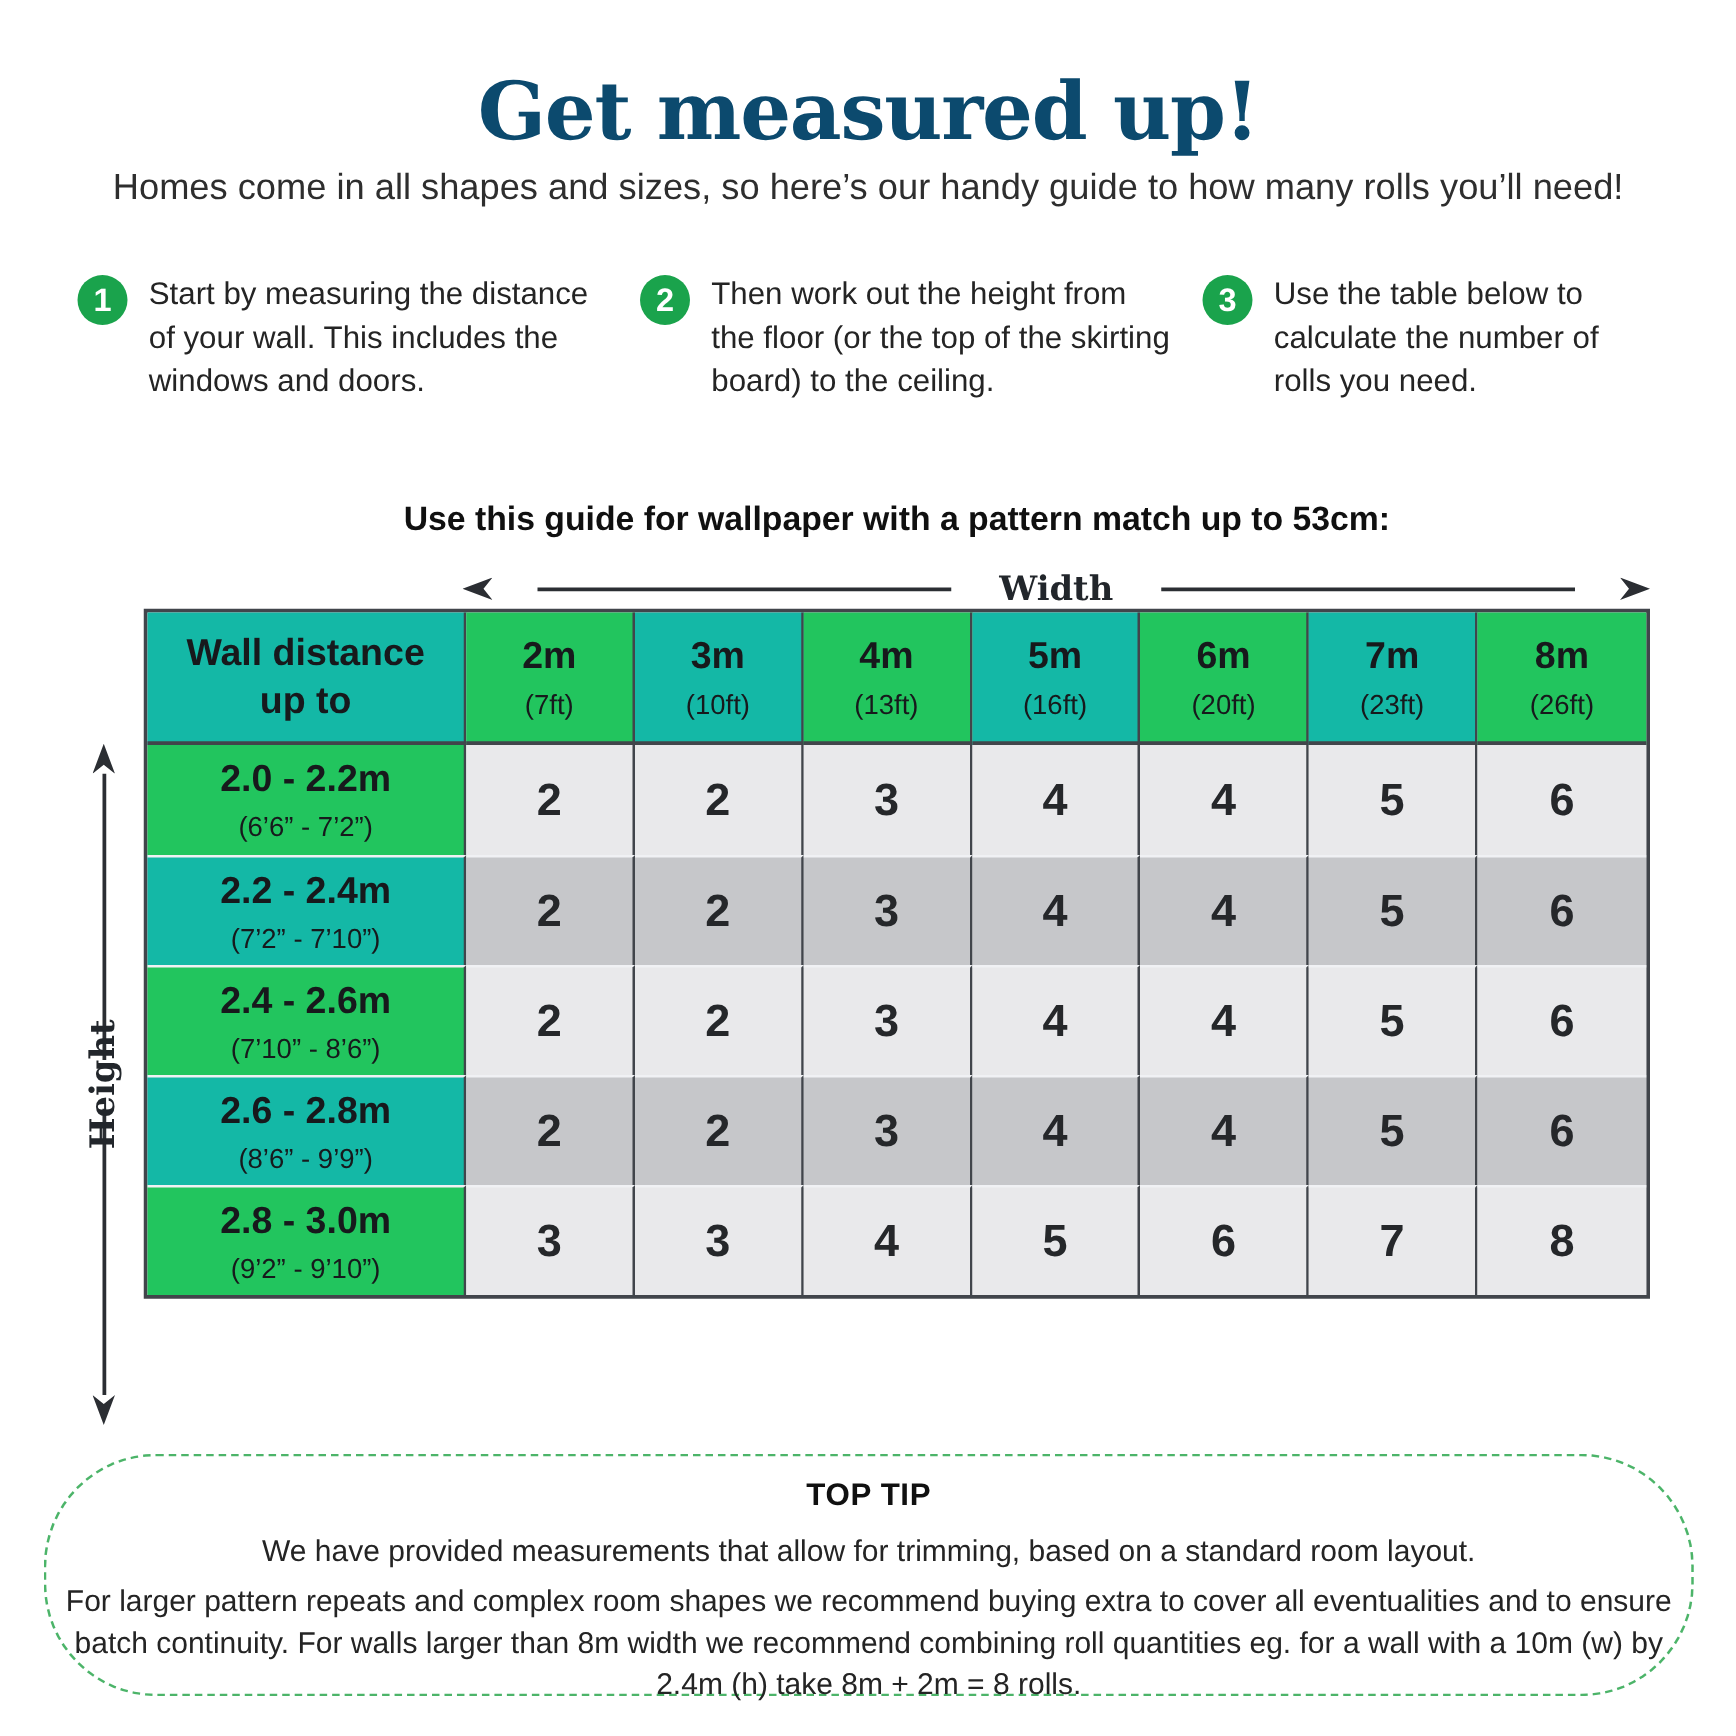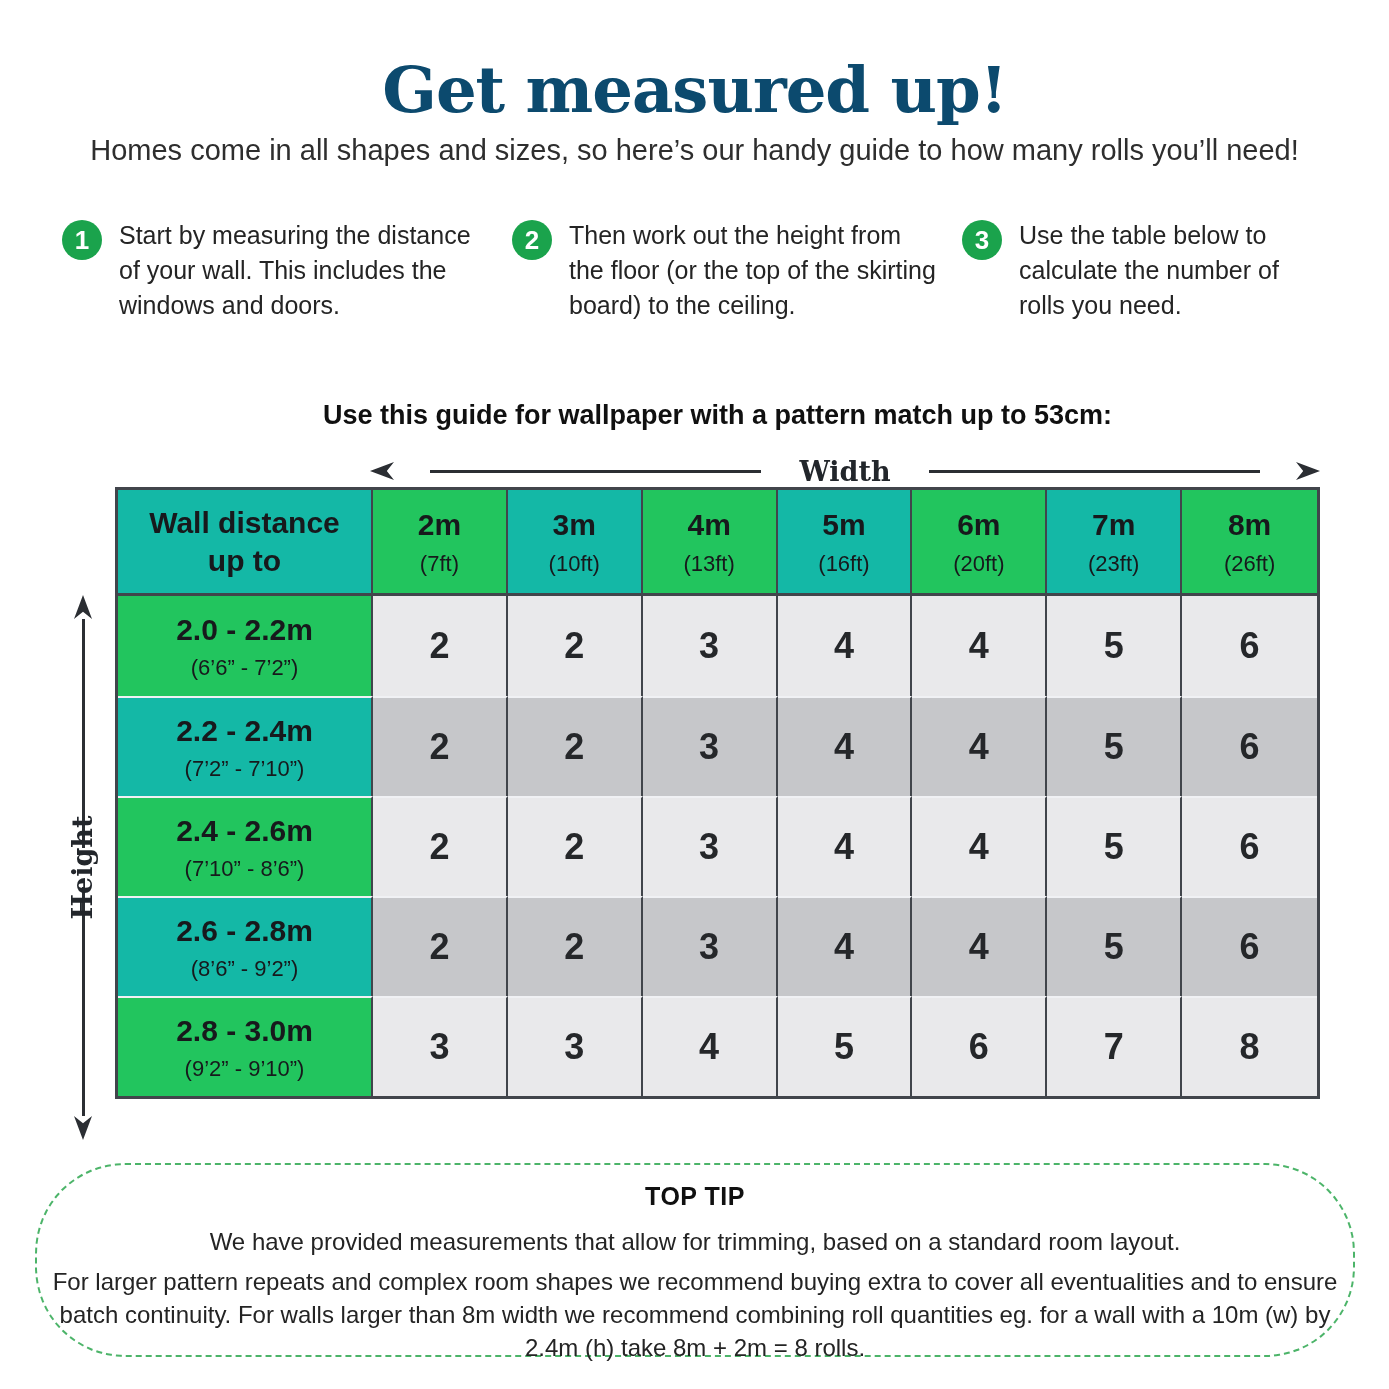--- a/index.html
+++ b/index.html
@@ -66,21 +66,21 @@
     position:absolute; left:115px; top:487px; width:1205px;
     display:grid; grid-template-columns:255px repeat(7, 1fr);
     border:3px solid #41454b;
   }
   .cell {
     display:flex; flex-direction:column; align-items:center; justify-content:center;
     border-right:2px solid #41454b; text-align:center;
   }
   .cell.lastcol { border-right:none; }
   .hcell { height:106px; border-bottom:3px solid #41454b; }
-  .dcell { height:100px; }
+  .dcell { height:88px; }
   .dcell.sep { border-top:2px solid #f0f1f4; }
   .blue-dark  { background:#14b8a6; }
   .blue-light { background:#22c55e; }
   .grey-light { background:#e9e9eb; }
   .grey-dark  { background:#c6c7ca; }
   .cell .big   { font-size:30px; font-weight:bold; color:#17191c; line-height:1.25; }
   .cell .small { font-size:22px; color:#17191c; margin-top:7px; }
   .cell .value { font-size:36px; font-weight:bold; color:#25272a; }
   
   .tip-box {
@@ -236,21 +236,21 @@
         <div class="value">4</div>
       </div>
       <div class="cell dcell grey-light sep">
         <div class="value">5</div>
       </div>
       <div class="cell dcell grey-light sep lastcol">
         <div class="value">6</div>
       </div>
       <div class="cell dcell blue-dark sep">
         <div class="big">2.6 - 2.8m</div>
-        <div class="small">(8’6” - 9’2”)</div>
+        <div class="small">(8’6” - 9’9”)</div>
       </div>
       <div class="cell dcell grey-dark sep">
         <div class="value">2</div>
       </div>
       <div class="cell dcell grey-dark sep">
         <div class="value">2</div>
       </div>
       <div class="cell dcell grey-dark sep">
         <div class="value">3</div>
       </div>

